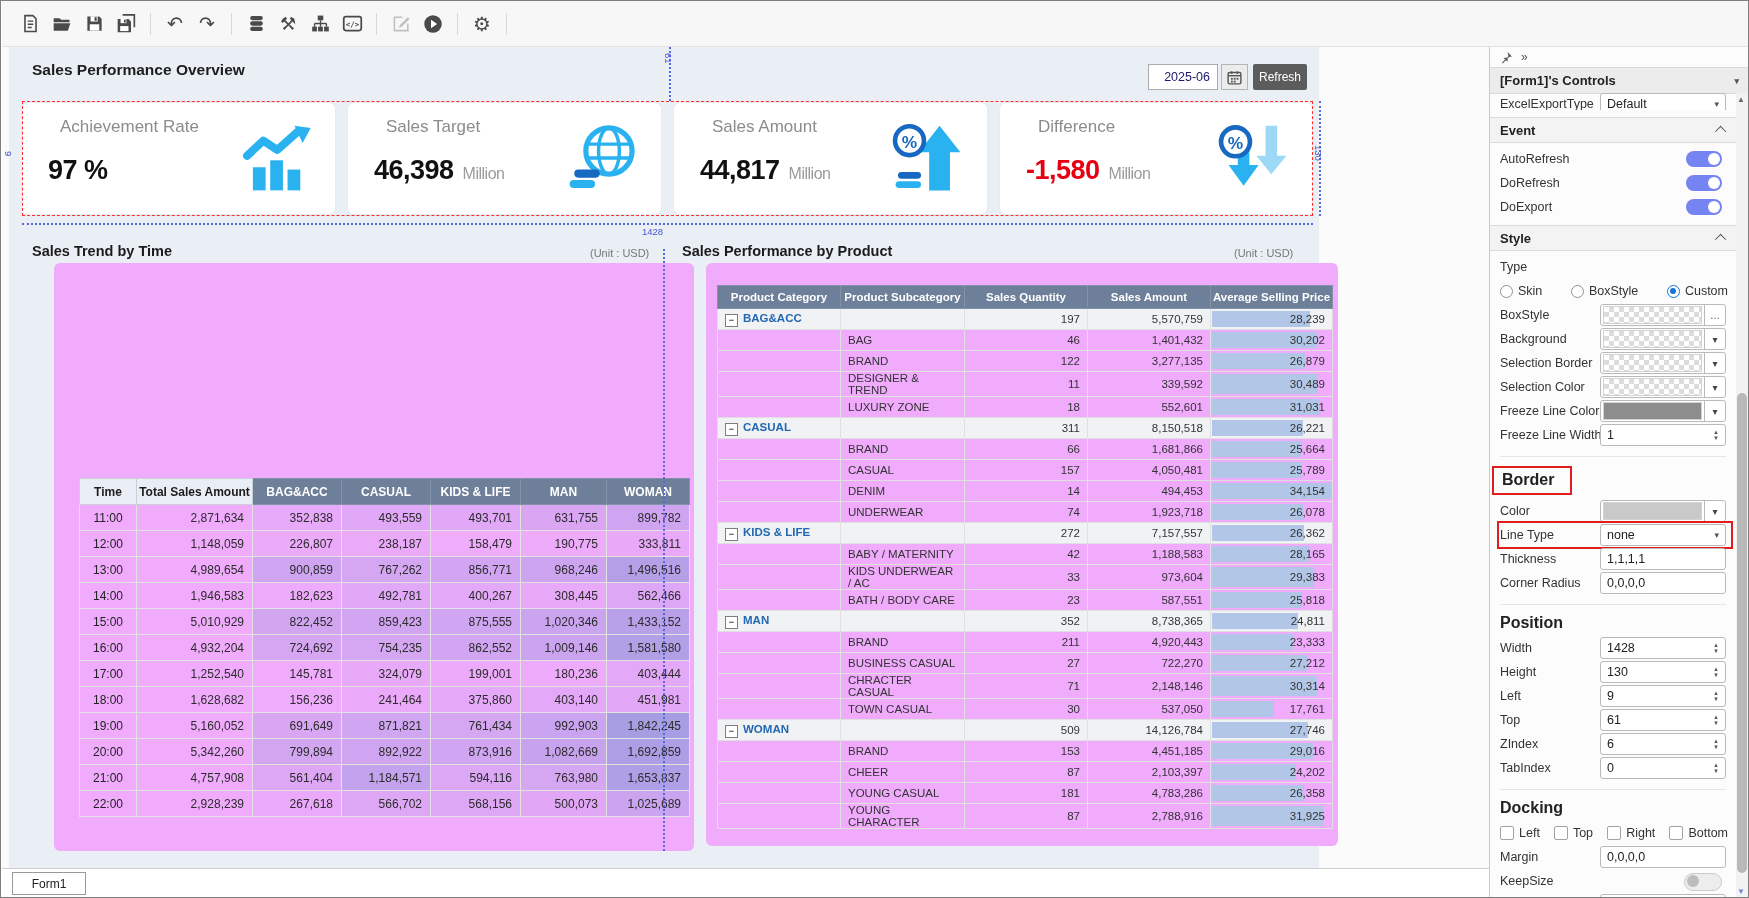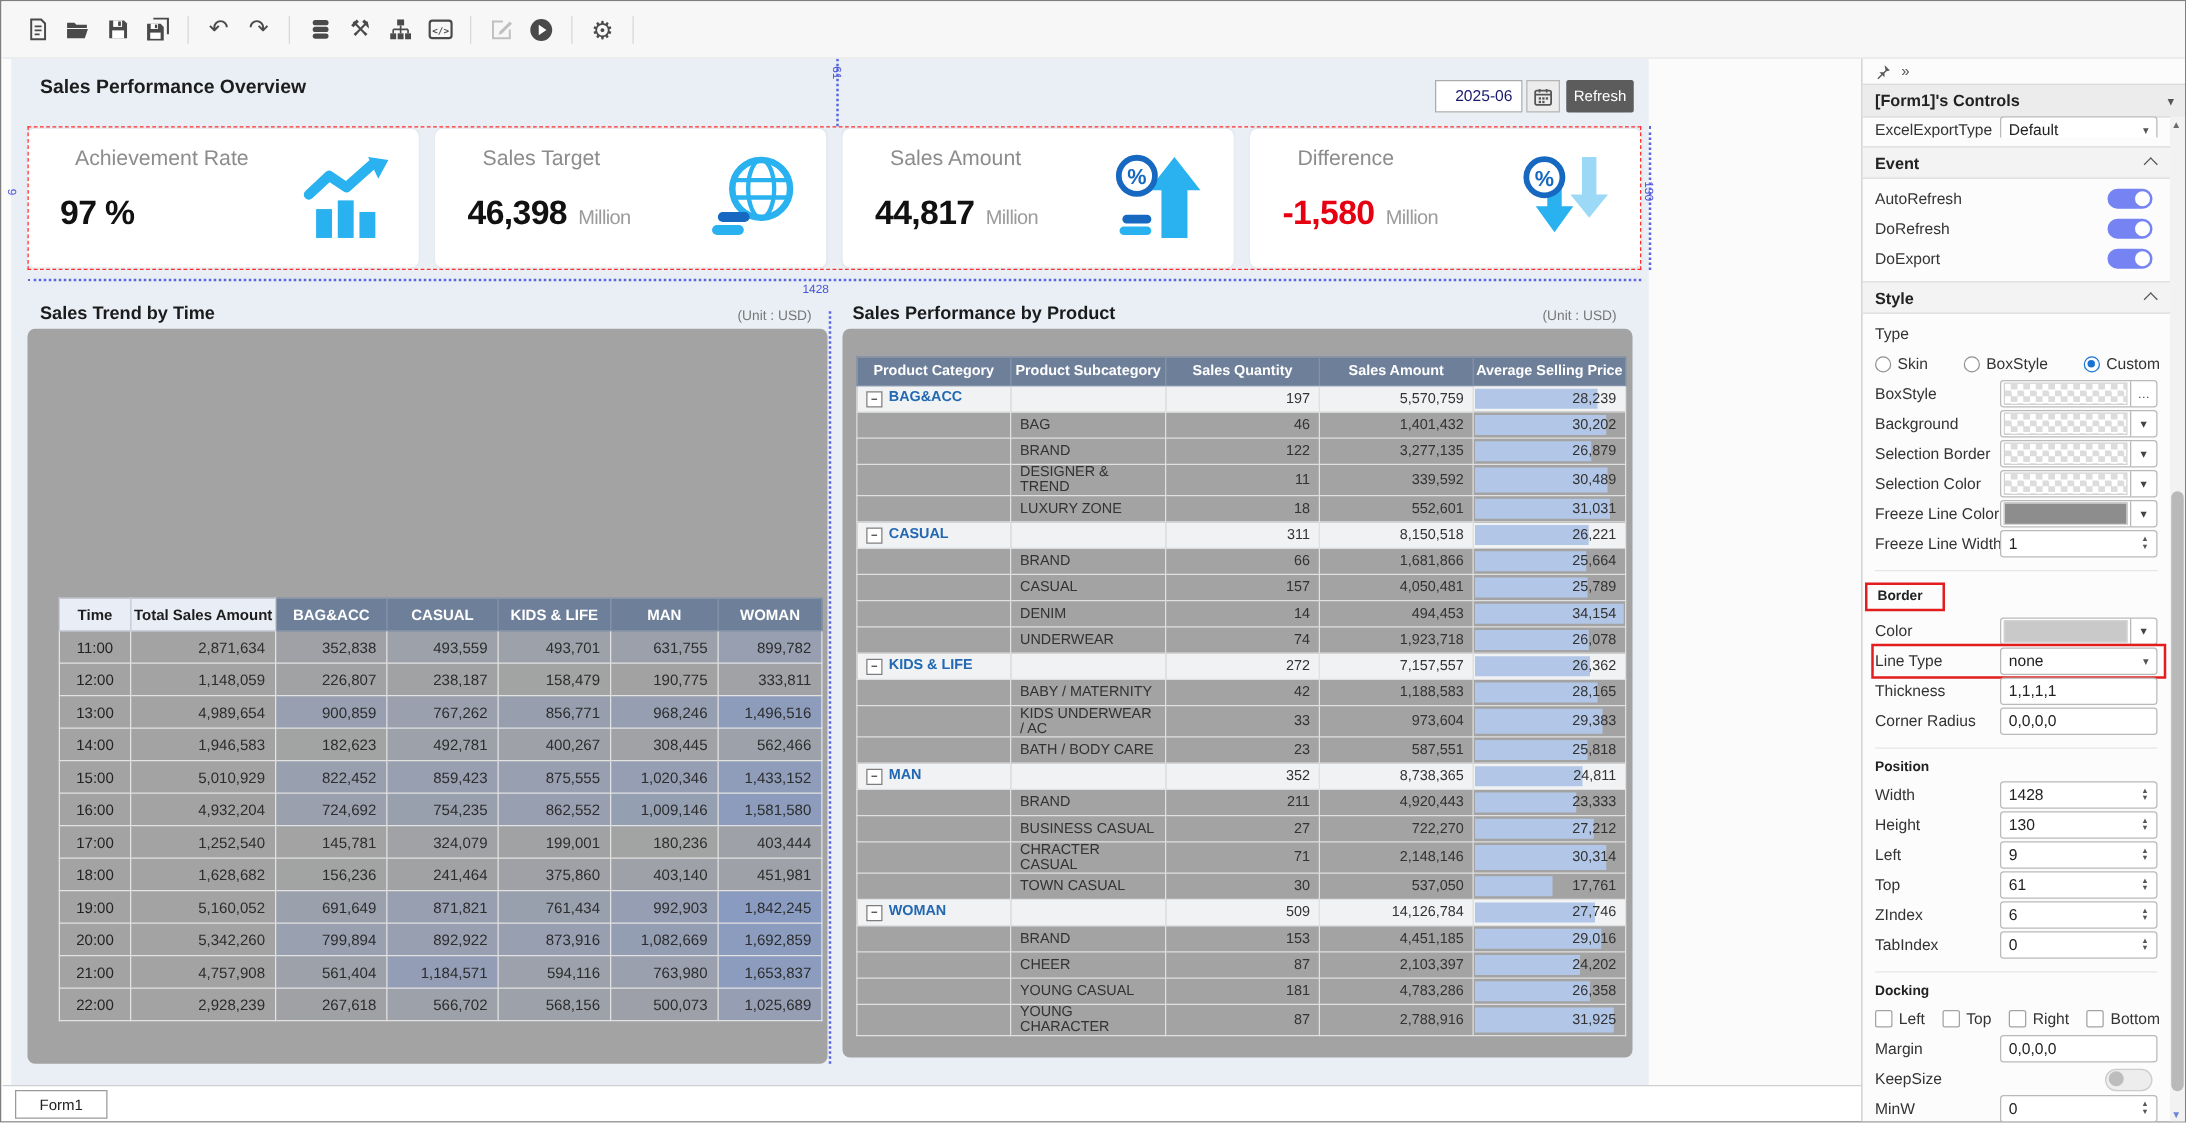--- a/index.html
+++ b/index.html
@@ -27,21 +27,21 @@
   .kpi-icon{position:absolute;right:22px;top:18px;width:74px;height:76px;}
   
   .guide{position:absolute;pointer-events:none;z-index:6;}
   .g-dot-v{border-left:2px dotted #5a66e0;width:0;}
   .g-dot-h{border-top:2px dotted #5a66e0;height:0;}
   .g-label{position:absolute;font-size:9.5px;color:#4a55d6;z-index:6;pointer-events:none;background:transparent;}
   .rot{transform:rotate(90deg);transform-origin:left top;}
   
   .sec-title{position:absolute;font-size:14.5px;font-weight:bold;color:#1b1b1b;}
   .sec-unit{position:absolute;font-size:11px;color:#777;}
-  .panel{position:absolute;background:#a3a3a3;border-radius:6px;}
+  .panel{position:absolute;background:#f0abfc;border-radius:6px;margin-left:32px;}
   
   table{border-collapse:collapse;}
   .trend{position:absolute;left:25px;top:215px;}
   .trend th{height:26px;font-size:12px;box-sizing:border-box;}
   .trend th.light{background:#e9edf5;color:#1c1c1c;border:1px solid #c9d0da;font-weight:bold;}
   .trend th.dark{background:#6e7f99;color:#fff;border:1px solid #83920a8;border:1px solid #8392a8;font-weight:bold;}
   .trend td{height:26px;font-size:12px;color:#2c2c2c;border:1px solid #e2e2e2;box-sizing:border-box;padding:0 8px;text-align:right;}
   .trend td.time{text-align:center;padding:0;color:#222;}
   
   .prod{position:absolute;left:11px;top:22px;}
@@ -76,21 +76,21 @@
   .checker{background-image:repeating-conic-gradient(#dcdcdc 0% 25%, #ffffff 0% 50%);background-size:10px 10px;}
   .swbtn{width:20px;align-self:stretch;border-left:1px solid #b9b9b9;display:flex;align-items:center;justify-content:center;font-size:10px;color:#444;cursor:pointer;}
   .toggle{position:absolute;right:8px;top:3px;width:36px;height:16px;border-radius:9px;cursor:pointer;}
   .toggle.on{background:#7583f3;}
   .toggle.off{background:#ededed;border:1px solid #cccccc;}
   .knob{position:absolute;top:2px;width:12px;height:12px;border-radius:50%;background:#fff;}
   .toggle.on .knob{right:2px;}
   .toggle.off .knob{left:2px;background:#bdbdbd;top:1px;}
   .sechead{height:24px;background:#f3f3f3;border-top:1px solid #dcdcdc;border-bottom:1px solid #dcdcdc;display:flex;align-items:center;justify-content:space-between;padding:0 10px;font-size:13px;font-weight:bold;color:#222;margin:7px 0 5px;cursor:pointer;}
   .chev-up{width:7px;height:7px;border-left:1.6px solid #555;border-top:1.6px solid #555;transform:rotate(45deg) translateY(2px);}
-  .gtitle{font-size:11px;font-weight:bold;color:#222;margin:10px 10px 5px;padding-top:9px;border-top:1px solid #e6e6e6;}
+  .gtitle{font-size:16px;font-weight:bold;color:#222;margin:10px 10px 5px;padding-top:9px;border-top:1px solid #e6e6e6;}
   .red-box{display:inline-block;border:2px solid #e31d1d;padding:3px 16px 4px 8px;margin-left:-8px;}
   .red-row{outline:2px solid #e31d1d;outline-offset:1px;}
   .radios,.cbs{position:relative;width:100%;display:flex;justify-content:space-between;align-items:center;padding-right:2px;box-sizing:border-box;}
   .ritem,.citem{display:flex;align-items:center;gap:5px;font-size:12.5px;color:#333;cursor:pointer;}
   .radio{width:13px;height:13px;border-radius:50%;border:1px solid #919191;background:#fff;box-sizing:border-box;position:relative;}
   .radio.sel{border:1.5px solid #1873d3;}
   .radio.sel::after{content:"";position:absolute;left:2.2px;top:2.2px;width:6px;height:6px;border-radius:50%;background:#1873d3;}
   .cb{width:14px;height:14px;border:1px solid #a3a3a3;border-radius:2px;background:#fff;box-sizing:border-box;}
   
   .pscroll{position:absolute;right:1px;top:46px;width:12px;bottom:0;background:#f2f2f2;}

